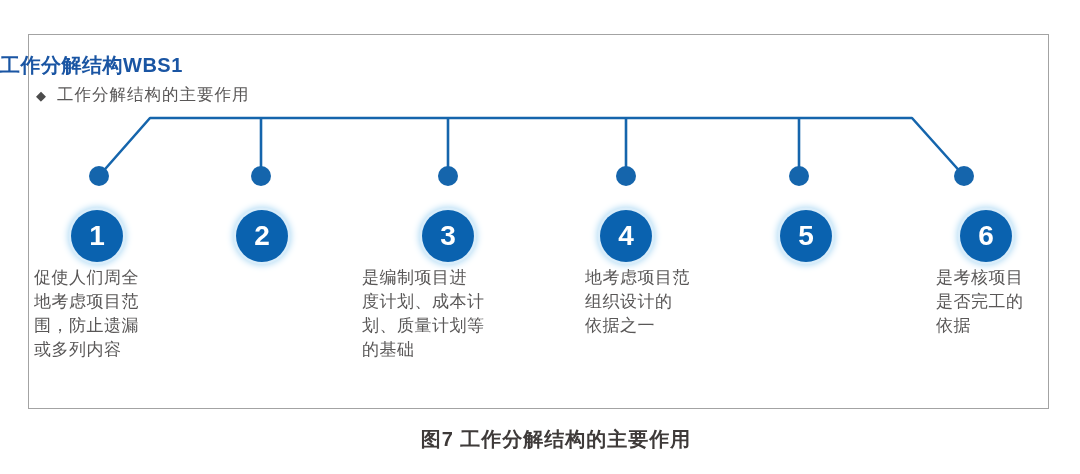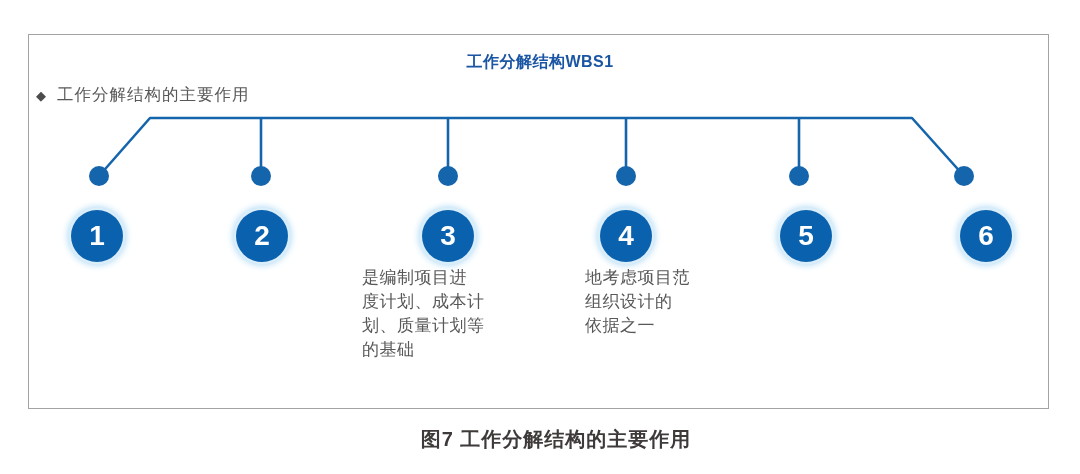--- a/index.html
+++ b/index.html
@@ -15,23 +15,23 @@
     position: absolute;
     left: 28px; top: 34px;
     width: 1019px; height: 373px;
     border: 1px solid #a3a3a3;
     background: #ffffff;
   }
   .box-title {
     position: absolute;
     left: 0; top: 52px;
     width: 1080px;
-    text-align: center;
+    text-align: left;
     color: #1a55a3;
-    font-size: 16px;
+    font-size: 20px;
     font-weight: 600;
     letter-spacing: 0.5px;
   }
   .bullet-row {
     position: absolute;
     left: 36px; top: 84px;
     color: #595757;
     font-size: 16.5px;
     letter-spacing: 1px;
     display: flex;
@@ -113,23 +113,30 @@
     </g>
   </svg>
 
   <div class="badge" style="left:71px"><span>1</span></div>
   <div class="badge" style="left:236px"><span>2</span></div>
   <div class="badge" style="left:422px"><span>3</span></div>
   <div class="badge" style="left:600px"><span>4</span></div>
   <div class="badge" style="left:780px"><span>5</span></div>
   <div class="badge" style="left:960px"><span>6</span></div>
 
+  <div class="desc" style="left:34px;  width:118px">促使人们周全
+地考虑项目范
+围，防止遗漏
+或多列内容</div>
   <div class="desc" style="left:362px; width:146px">是编制项目进
 度计划、成本计
 划、质量计划等
 的基础</div>
   <div class="desc" style="left:585px; width:112px">地考虑项目范
 组织设计的
 依据之一</div>
+  <div class="desc" style="left:936px; width:112px">是考核项目
+是否完工的
+依据</div>
 
   <div class="caption">图7  工作分解结构的主要作用</div>
 
 </div>
 
 </body></html>

